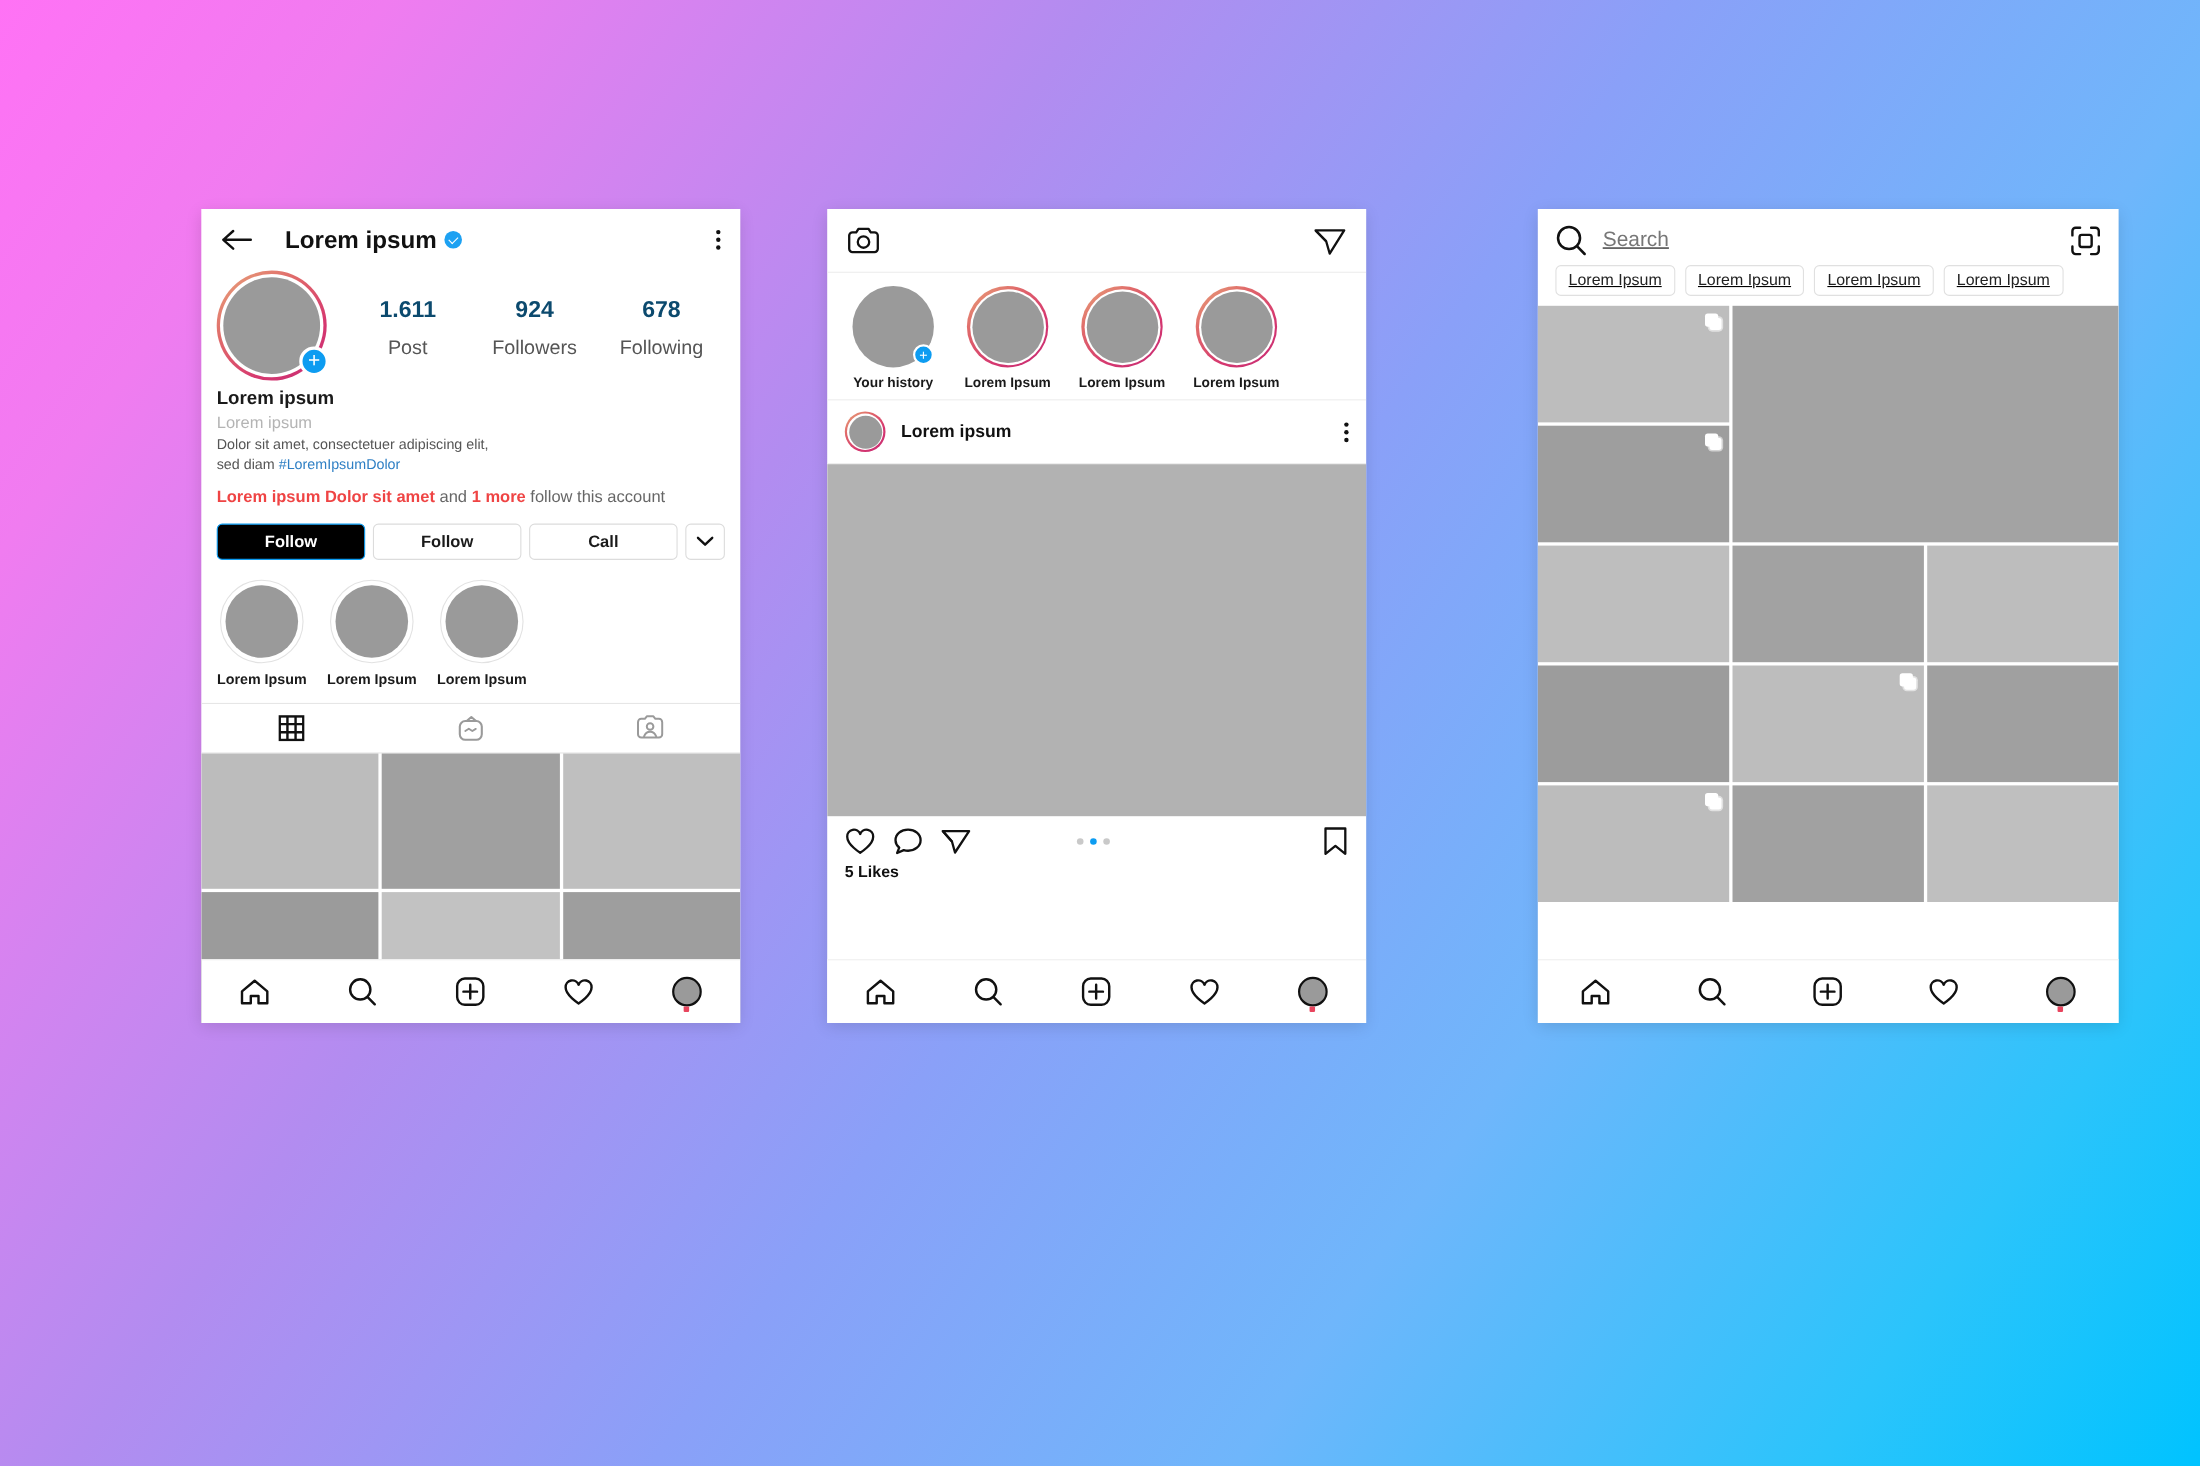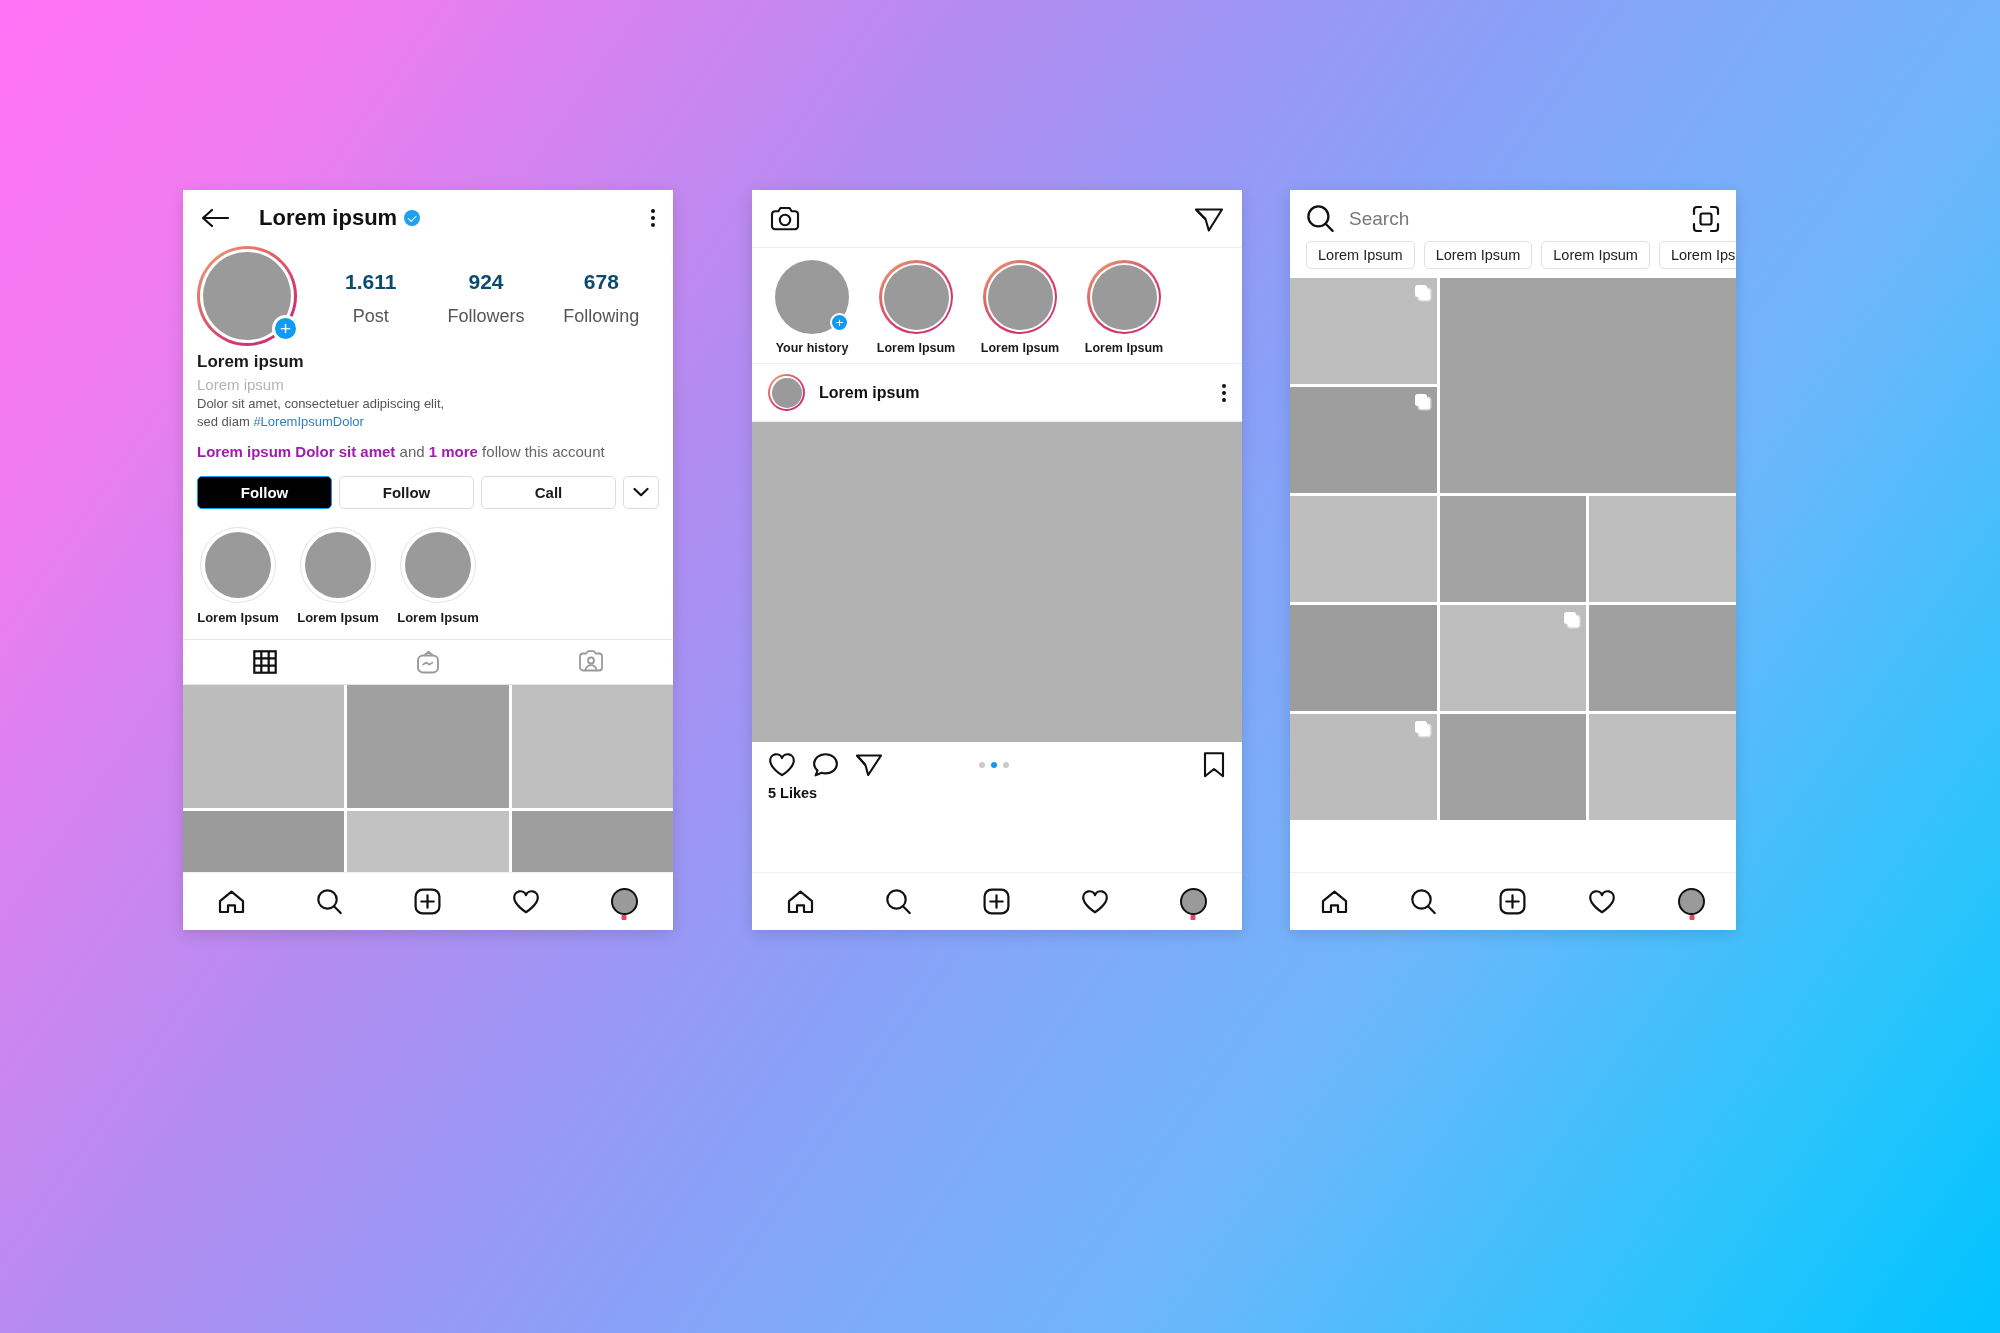--- a/index.html
+++ b/index.html
@@ -12,21 +12,21 @@
 
   .phone {
     position: absolute;
     background: #ffffff;
     overflow: hidden;
     box-shadow: 0 4px 14px rgba(0,0,0,0.13);
   }
   
   #phone-profile { left: 183px; top: 190px; width: 490px; height: 740px; }
   #phone-feed    { left: 752px; top: 190px; width: 490px; height: 740px; }
-  #phone-explore { left: 1290px; top: 190px; width: 446px; height: 740px; }
+  #phone-explore { left: 1398px; top: 190px; width: 528px; height: 740px; text-decoration: underline; }
 
   .icon { display: inline-block; line-height: 0; }
   svg { display: block; }
 
   
   #phone-profile .topbar {
     height: 56px; display: flex; align-items: center; padding: 0 18px;
   }
   #phone-profile .title {
     font-size: 22px; font-weight: bold; color: #111; margin-left: 28px;
@@ -65,21 +65,21 @@
   .stat { flex: 1; text-align: center; }
   .stat .num { font-size: 21px; font-weight: bold; color: #0c4a6e; }
   .stat .lbl { font-size: 18px; color: #555; margin-top: 12px; }
 
   .bio { padding: 6px 14px 0; }
   .bio .name { font-size: 17px; font-weight: bold; color: #1a1a1a; }
   .bio .sub { font-size: 15px; color: #b4b4b4; margin-top: 4px; }
   .bio .desc { font-size: 13px; color: #555; line-height: 1.38; margin-top: 2px; }
   .bio .tag { color: #2e7fc4; }
   .bio .follows { font-size: 15px; color: #666; line-height: 1.38; margin-top: 11px; }
-  .bio .follows b { color: #a21caf; }
+  .bio .follows b { color: #ef4444; }
 
   .actionrow { display: flex; gap: 7px; padding: 13px 14px 0; }
   .btn {
     height: 33px; border: 1px solid #dcdcdc; border-radius: 5px; background: #fff;
     font-size: 15px; font-weight: bold; color: #1a1a1a;
     display: flex; align-items: center; justify-content: center;
   }
   .btn.primary { background: #000000; color: #fff; border-color: #0d9cf1; flex: 1.35; }
   .btn.flex { flex: 1.35; }
   .btn.sq { width: 36px; flex: 0 0 36px; }

